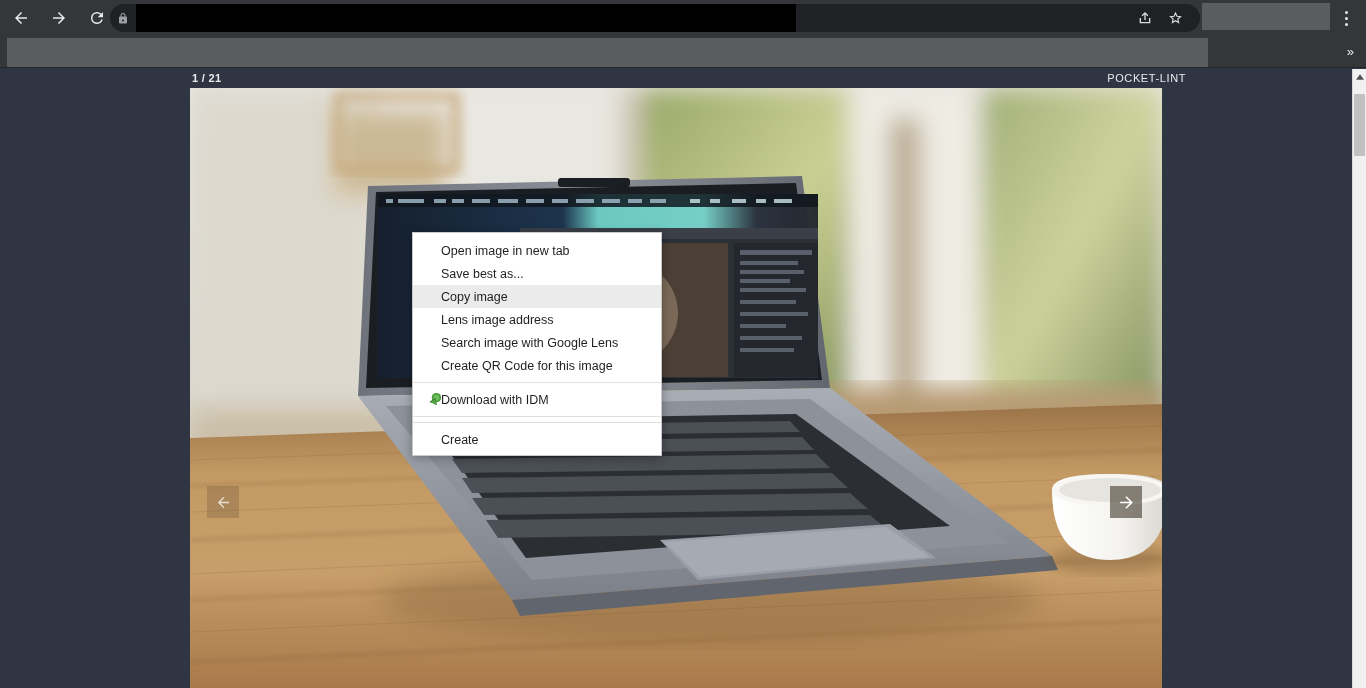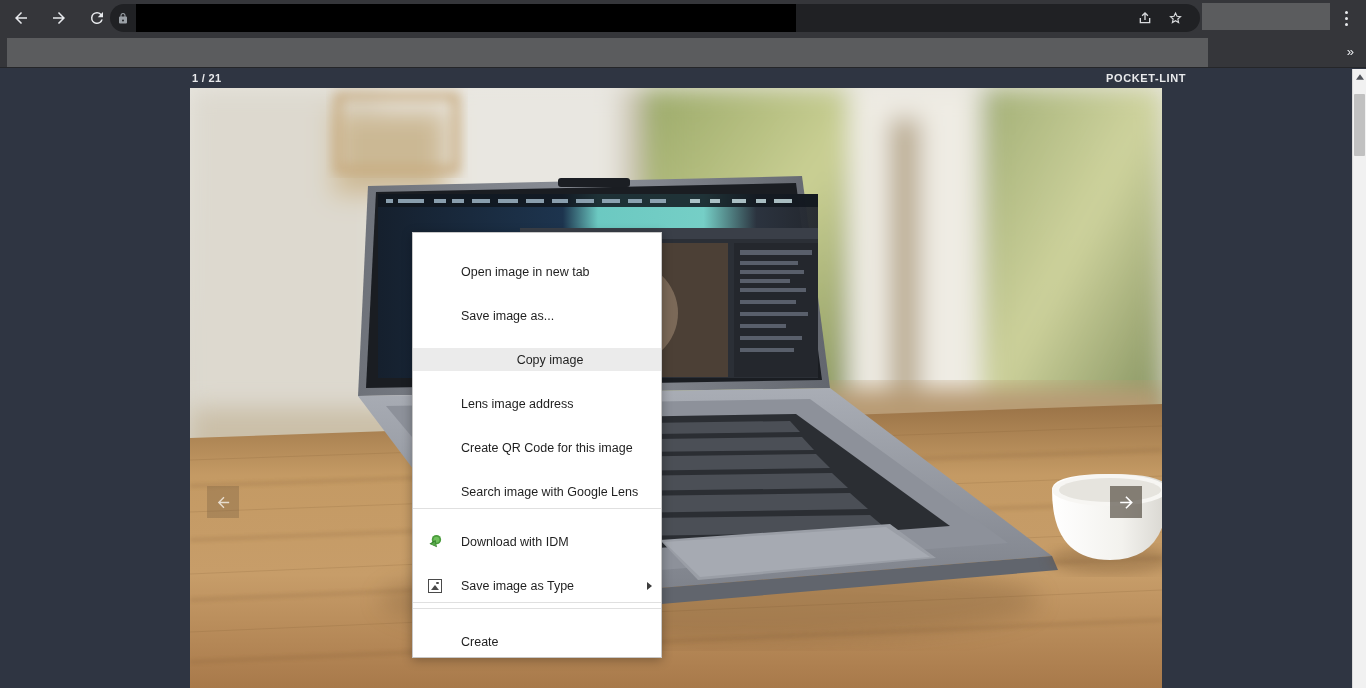--- a/index.html
+++ b/index.html
@@ -140,21 +140,21 @@
     left: 192px; top: 3px;
     font-size: 11px;
     font-weight: bold;
     color: #e9eaec;
     letter-spacing: 0.3px;
   }
   .watermark-label {
     position: absolute;
     right: 166px; top: 3px;
     font-size: 11px;
-    font-weight: bold;
+    font-weight: normal;
     color: #e9eaec;
     letter-spacing: 0.6px;
   }
 
   
   .gallery-photo {
     position: absolute;
     left: 190px; top: 19px;
     width: 972px;
     height: 600px;
@@ -219,29 +219,28 @@
     box-shadow: 0 2px 10px rgba(0,0,0,0.30);
     padding: 6px 0 4px 0;
     font-family: "Liberation Sans", sans-serif;
     z-index: 50;
   }
   .ctx-item {
     position: relative;
     height: 23px;
     display: flex;
     align-items: center;
-    padding-left: 48px;
+    padding-left: 28px;
     padding-right: 22px;
     font-size: 12.5px;
     color: #1f1f1f;
     white-space: nowrap;
     cursor: default;
-    margin-top: 21px;
-  }
-  .ctx-item.highlighted { background: #ebebeb; justify-content: center; }
+  }
+  .ctx-item.highlighted { background: #ebebeb; }
   .ctx-icon {
     position: absolute;
     left: 14px;
     top: 50%;
     transform: translateY(-50%);
     width: 16px; height: 16px;
     display: flex;
     align-items: center;
     justify-content: center;
   }
@@ -588,51 +587,44 @@
     </div>
     <div class="scroll-thumb"></div>
   </div>
 </div>
 
 <div class="context-menu" id="context-menu">
     <div class="ctx-item">
       <span>Open image in new tab</span>
     </div>
     <div class="ctx-item">
-      <span>Save image as...</span>
+      <span>Save best as...</span>
     </div>
     <div class="ctx-item highlighted">
       <span>Copy image</span>
     </div>
     <div class="ctx-item">
       <span>Lens image address</span>
     </div>
     <div class="ctx-item">
+      <span>Search image with Google Lens</span>
+    </div>
+    <div class="ctx-item">
       <span>Create QR Code for this image</span>
-    </div>
-    <div class="ctx-item">
-      <span>Search image with Google Lens</span>
     </div>
     <div class="ctx-separator"></div>
     <div class="ctx-item">
       <span class="ctx-icon">
         <svg class="icon-idm" viewBox="0 0 16 16">
           <circle cx="9" cy="6" r="5" fill="#4a9c3c"></circle>
           <circle cx="9" cy="6" r="3.2" fill="#6fc05c"></circle>
           <path d="M1.5 10.5 L8 6.5 L9.5 14 Z" fill="#2f7a26"></path>
           <path d="M2.5 11 L7.6 7.8 L8.7 13 Z" fill="#57a84a"></path>
         </svg>
       </span>
       <span>Download with IDM</span>
     </div>
-    <div class="ctx-item">
-      <span class="ctx-icon">
-        <span class="icon-pic"></span>
-      </span>
-      <span>Save image as Type</span>
-      <span class="ctx-submenu-arrow"></span>
-    </div>
     <div class="ctx-separator"></div>
     <div class="ctx-separator"></div>
     <div class="ctx-item">
       <span>Create</span>
     </div>
   </div>
 
 </body></html>

